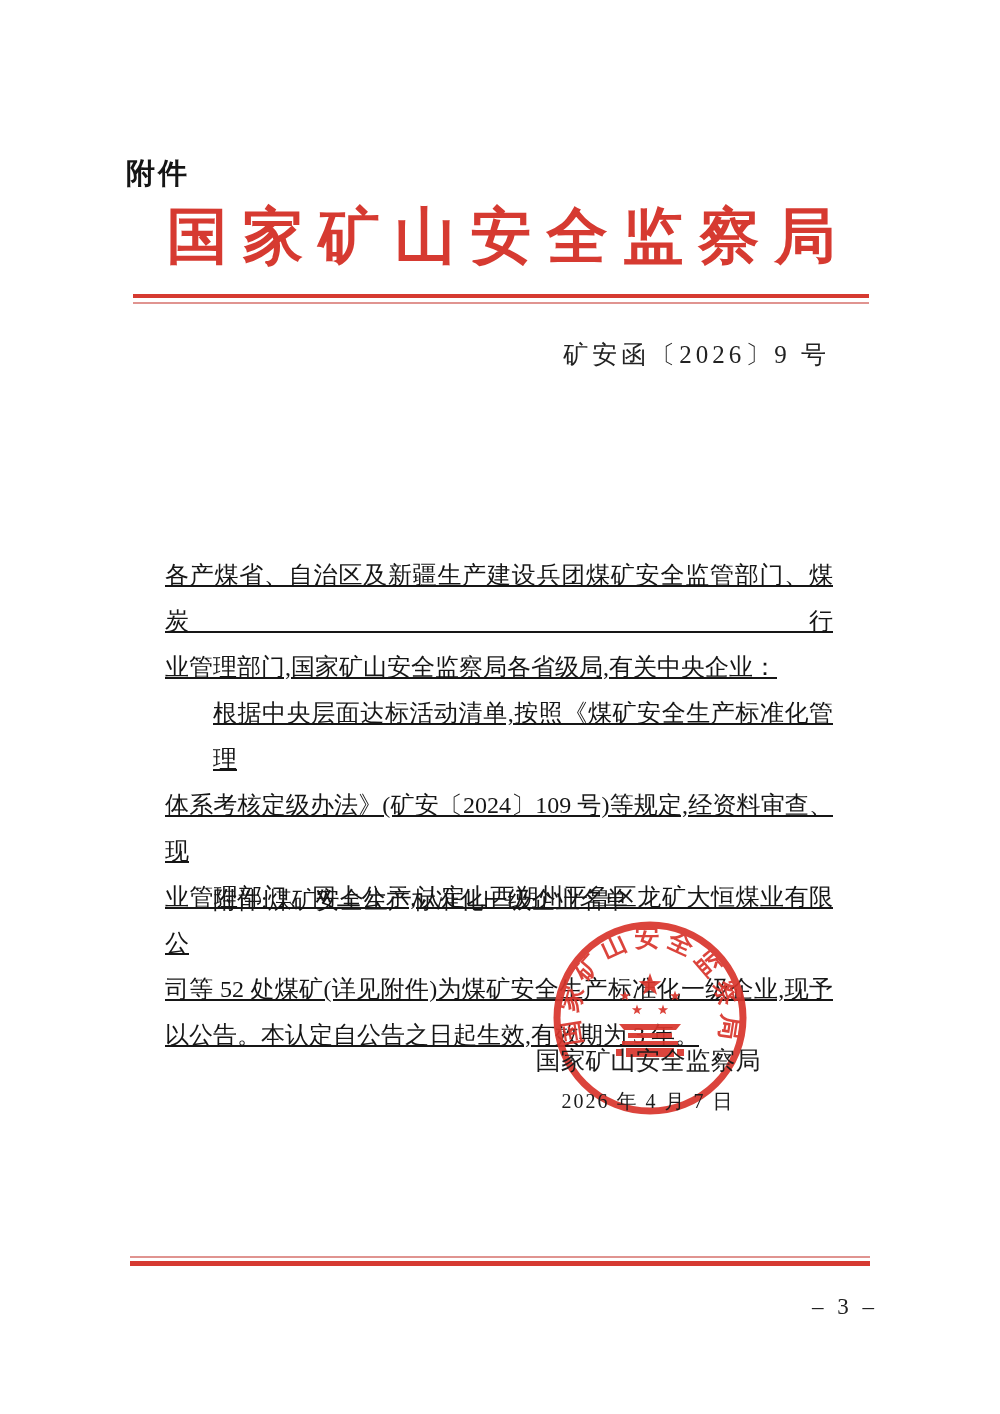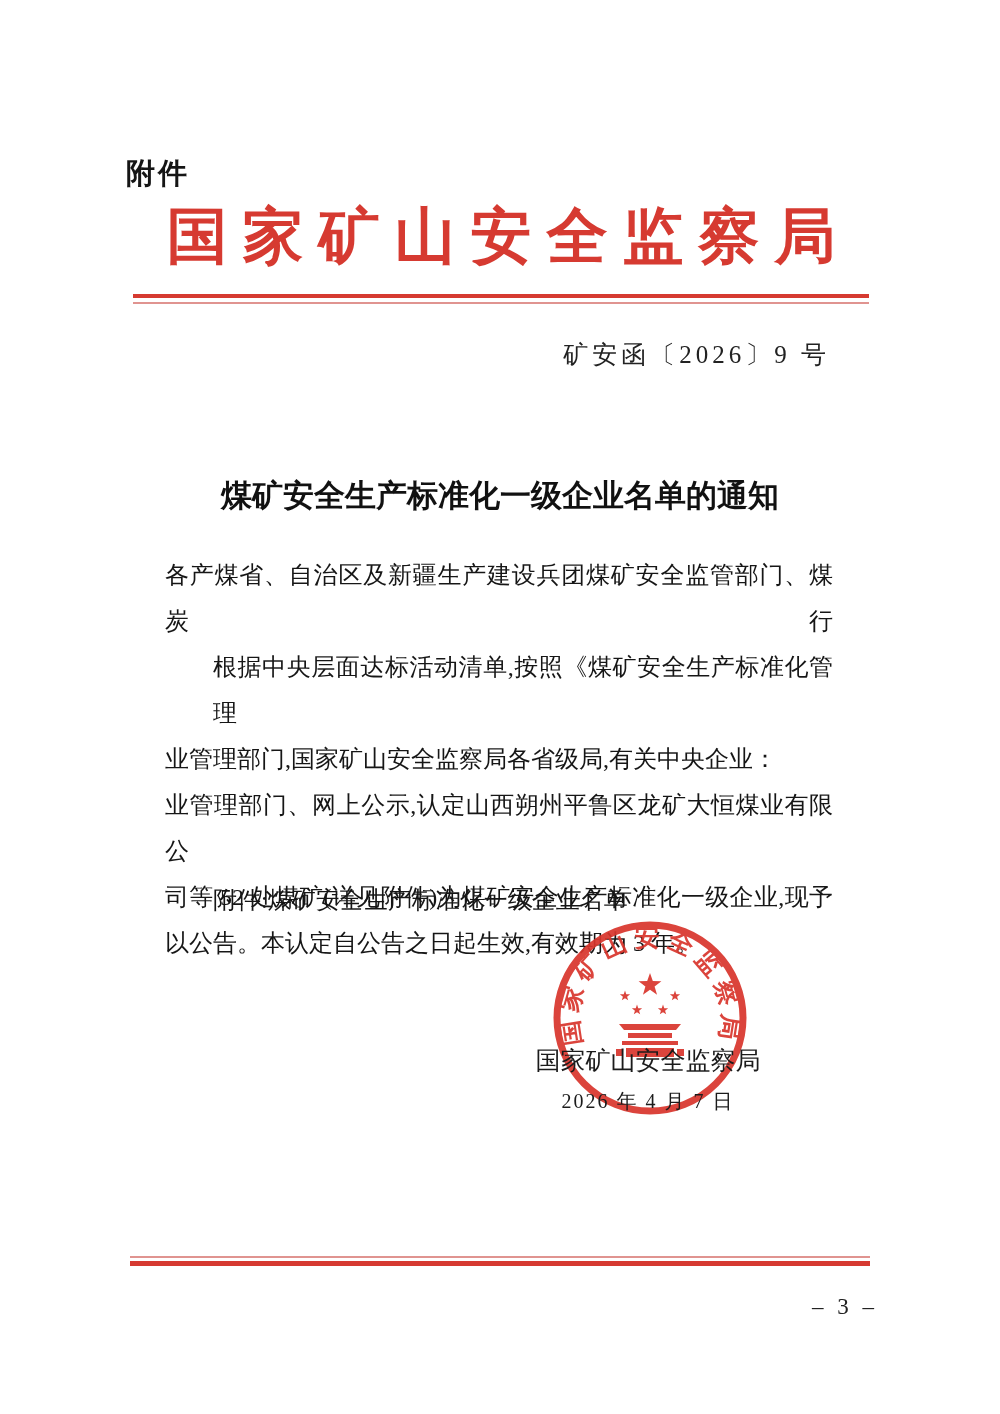--- a/index.html
+++ b/index.html
@@ -48,21 +48,21 @@
   }
 
   .doc-title { position: absolute; left: 0; width: 1000px; text-align: center;
     font-size: 31px; font-weight: bold; color: #111; white-space: nowrap; }
   .doc-title.line1 { top: 427px; }
   .doc-title.line2 { top: 475px; }
 
   .body-block {
     position: absolute;
     left: 165px; top: 552px; width: 668px;
-    font-size: 24px; line-height: 46px; color: #161616;
+    font-size: 24px; line-height: 46px; color: #161616; text-decoration: underline;
   }
   .body-line { white-space: nowrap; }
   .body-line.stretch { white-space: normal; text-align: justify; text-align-last: justify; }
   .body-line.indent { padding-left: 48px; }
 
   .attachment-line {
     position: absolute;
     left: 213px; top: 884px;
     font-size: 24px; color: #161616;
     white-space: nowrap;
@@ -105,26 +105,26 @@
 
   <div class="attachment-label">附件</div>
 
   <div class="agency-header">国家矿山安全监察局</div>
 
   <div class="rule rule-top-thick"></div>
   <div class="rule rule-top-thin"></div>
 
   <div class="doc-number">矿安函〔2026〕9 号</div>
 
-  <div class="doc-title line2">煤矿安全生产标准化一级企业名单的通知</div>
 
   <div class="body-block">
     <div class="body-line stretch">各产煤省、自治区及新疆生产建设兵团煤矿安全监管部门、煤炭行</div>
+    <div class="body-line">业管理部门,国家矿山安全监察局各省级局,有关中央企业：</div>
     <div class="body-line stretch indent">根据中央层面达标活动清单,按照《煤矿安全生产标准化管理</div>
-    <div class="body-line">业管理部门,国家矿山安全监察局各省级局,有关中央企业：</div>
+    <div class="body-line stretch">体系考核定级办法》(矿安〔2024〕109 号)等规定,经资料审查、现</div>
     <div class="body-line stretch">业管理部门、网上公示,认定山西朔州平鲁区龙矿大恒煤业有限公</div>
     <div class="body-line stretch">司等 52 处煤矿(详见附件)为煤矿安全生产标准化一级企业,现予</div>
     <div class="body-line">以公告。本认定自公告之日起生效,有效期为 3 年。</div>
   </div>
 
   <div class="attachment-line">附件:煤矿安全生产标准化一级企业名单</div>
 
   <svg class="seal" viewBox="-102 -102 204 204" xmlns="http://www.w3.org/2000/svg">
     <defs>
       <path id="seal-arc" d="M -56 45 A 72 72 0 1 1 56 45" fill="none"></path>

